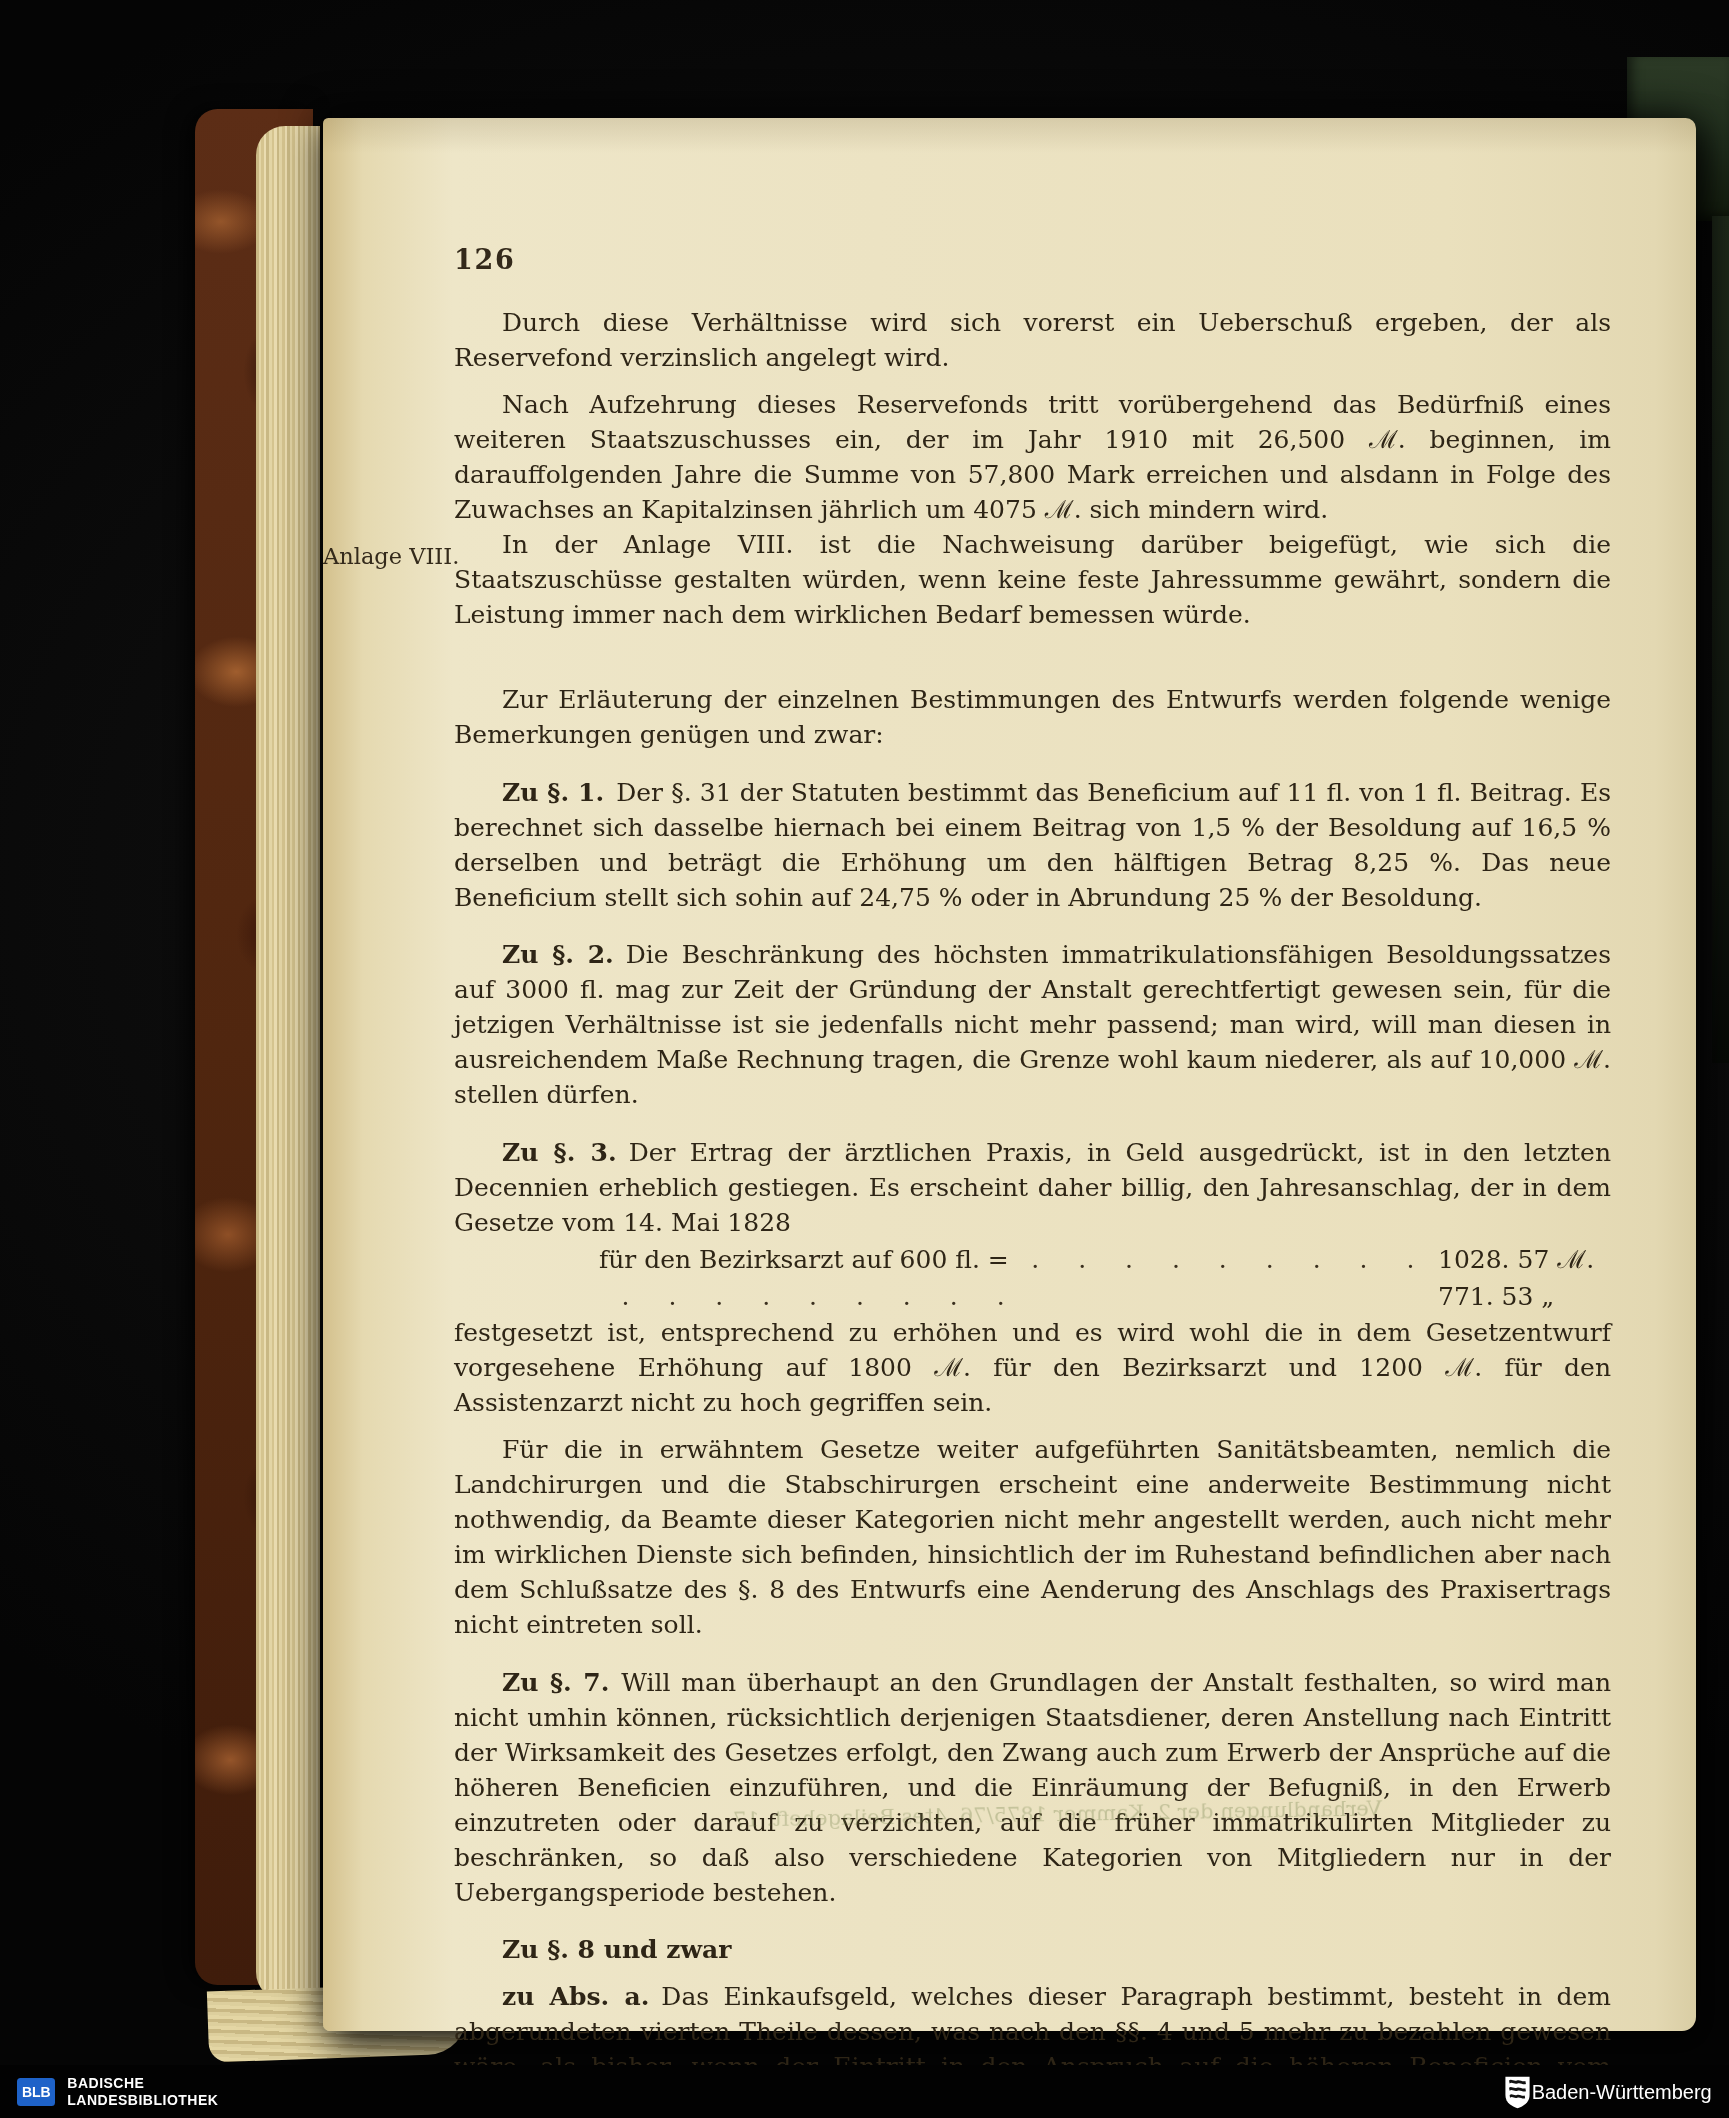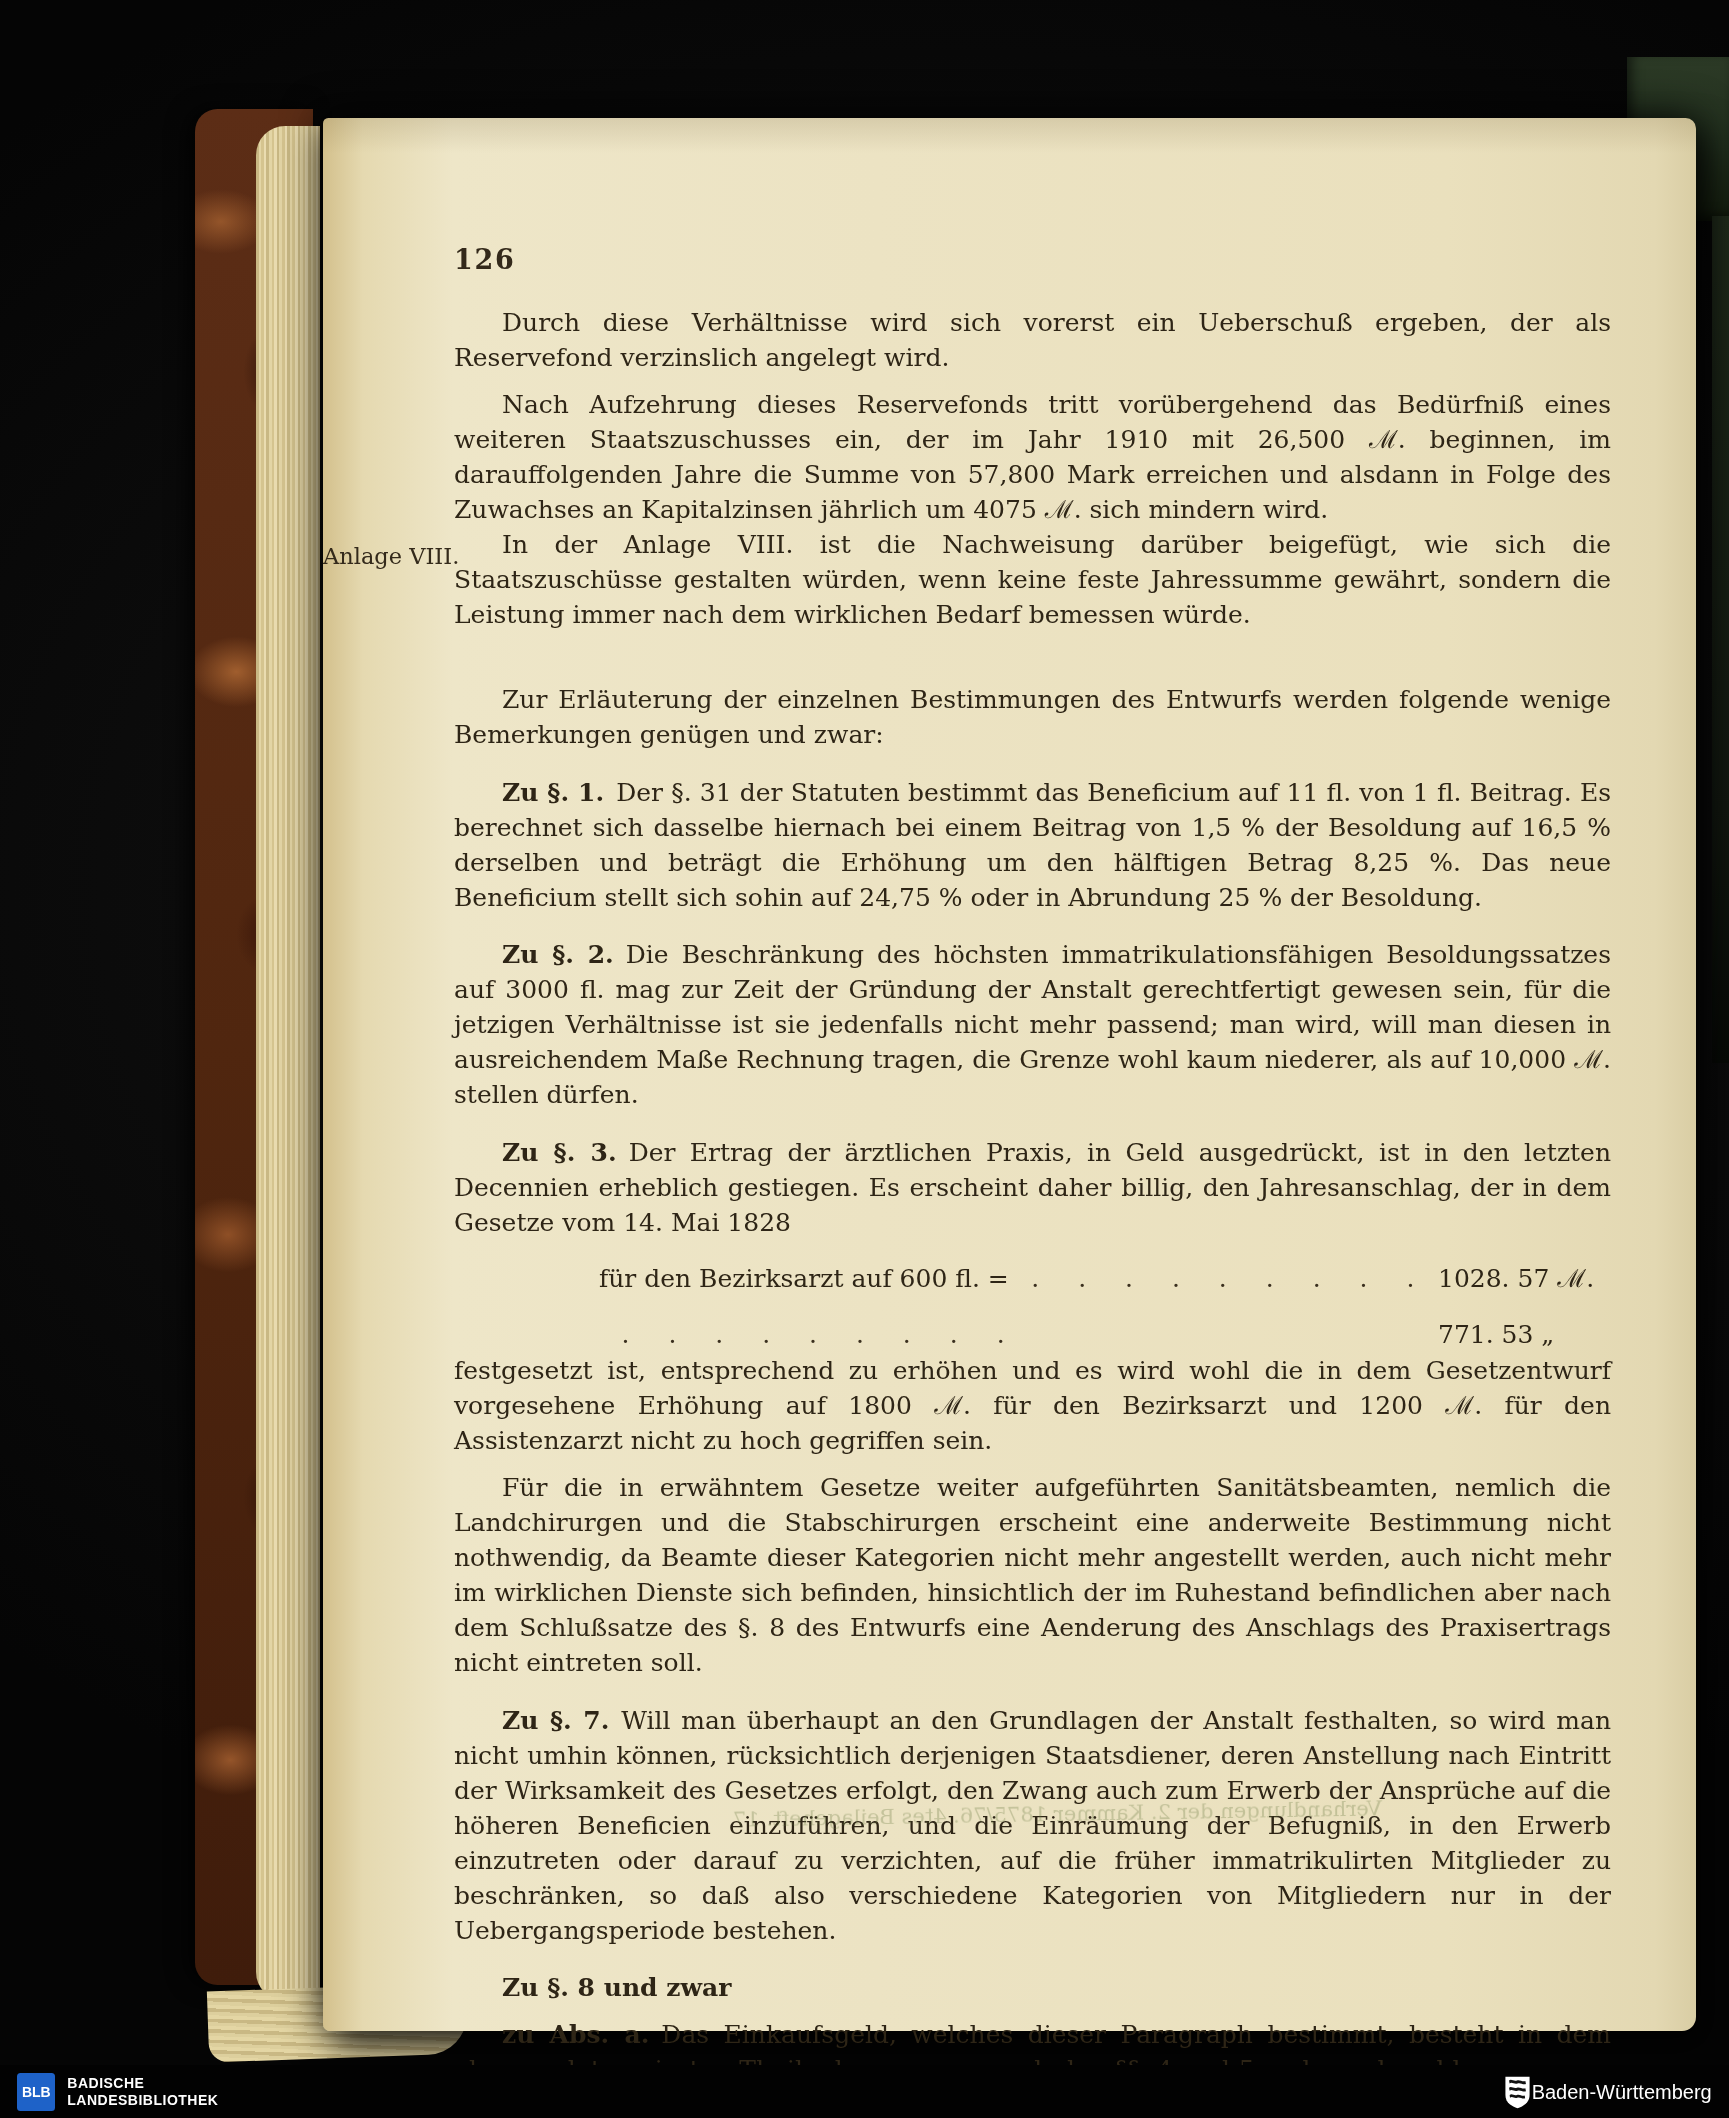--- a/index.html
+++ b/index.html
@@ -83,21 +83,21 @@
 
   .para-wrap { position:relative; }
   .margin-note {
     position:absolute; left:-131px; top:15.6px; width:126px;
     font-size:22.5px; line-height:26px; text-align:left; text-indent:0;
     color:#342a1b; white-space:nowrap;
   }
 
   .money-row {
     display:flex; align-items:baseline; text-align:left;
-    margin-top:21px; padding-left:145px;justify-content:flex-end;
+    margin-top:2px; padding-left:145px;justify-content:flex-end;
   }
   .money-label  { white-space:nowrap; }
   .money-dots   { flex:1; overflow:hidden; white-space:nowrap;
                   word-spacing:31px; padding:0 22.5px; color:#3a2f1e; }
   .money-amount { width:173px; white-space:nowrap; }
 
   .show-through {
     position:absolute; left:259px; top:1684px; width:951px;
     transform:scaleX(-1) rotate(1deg);
     text-align:center; font-size:21px;
@@ -106,21 +106,21 @@
 
   
   .footer {
     position:absolute; left:0; bottom:0; width:1729px; height:54px;
     background:#020202; box-sizing:border-box;
     display:flex; align-items:center; justify-content:space-between;
     padding:0 17.3px; font-family:"Liberation Sans", sans-serif;
   }
   .footer-left { display:flex; align-items:center; gap:12px; }
   .blb-logo {
-    width:38px; height:38px; background:#1e62c8; border-radius:3.5px;
+    width:38px; height:28px; background:#1e62c8; border-radius:3.5px;
     color:#fff; font-weight:bold; font-size:14px;
     display:flex; align-items:center; justify-content:center;
   }
   .blb-text { color:#fff; font-weight:bold; font-size:14px;
               line-height:17.3px; letter-spacing:0.5px; }
   .footer-right { display:flex; align-items:center; gap:0; }
   .bw-text { color:#fff; font-size:20px; }
   .bw-crest svg { display:block; }
 </style>
 </head>

